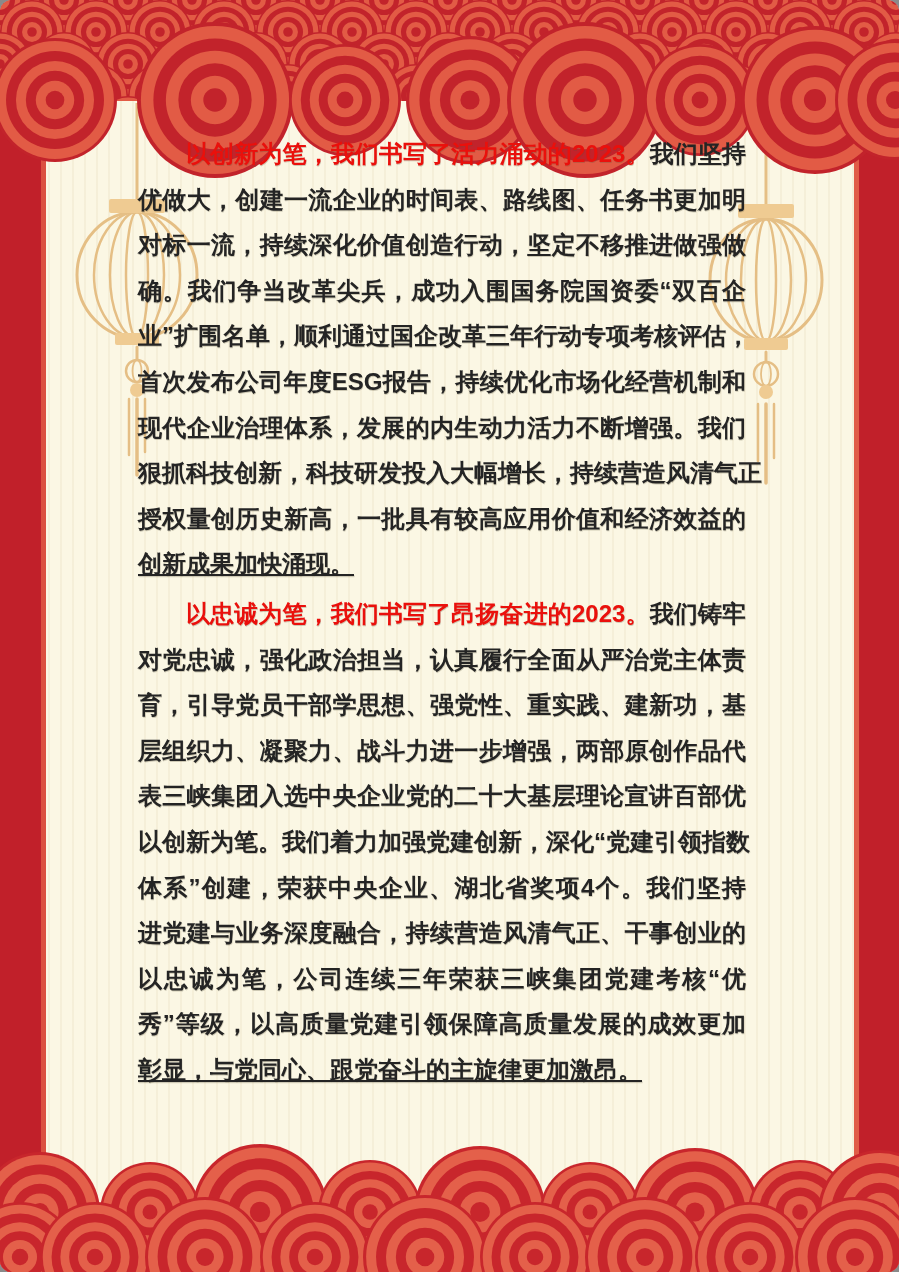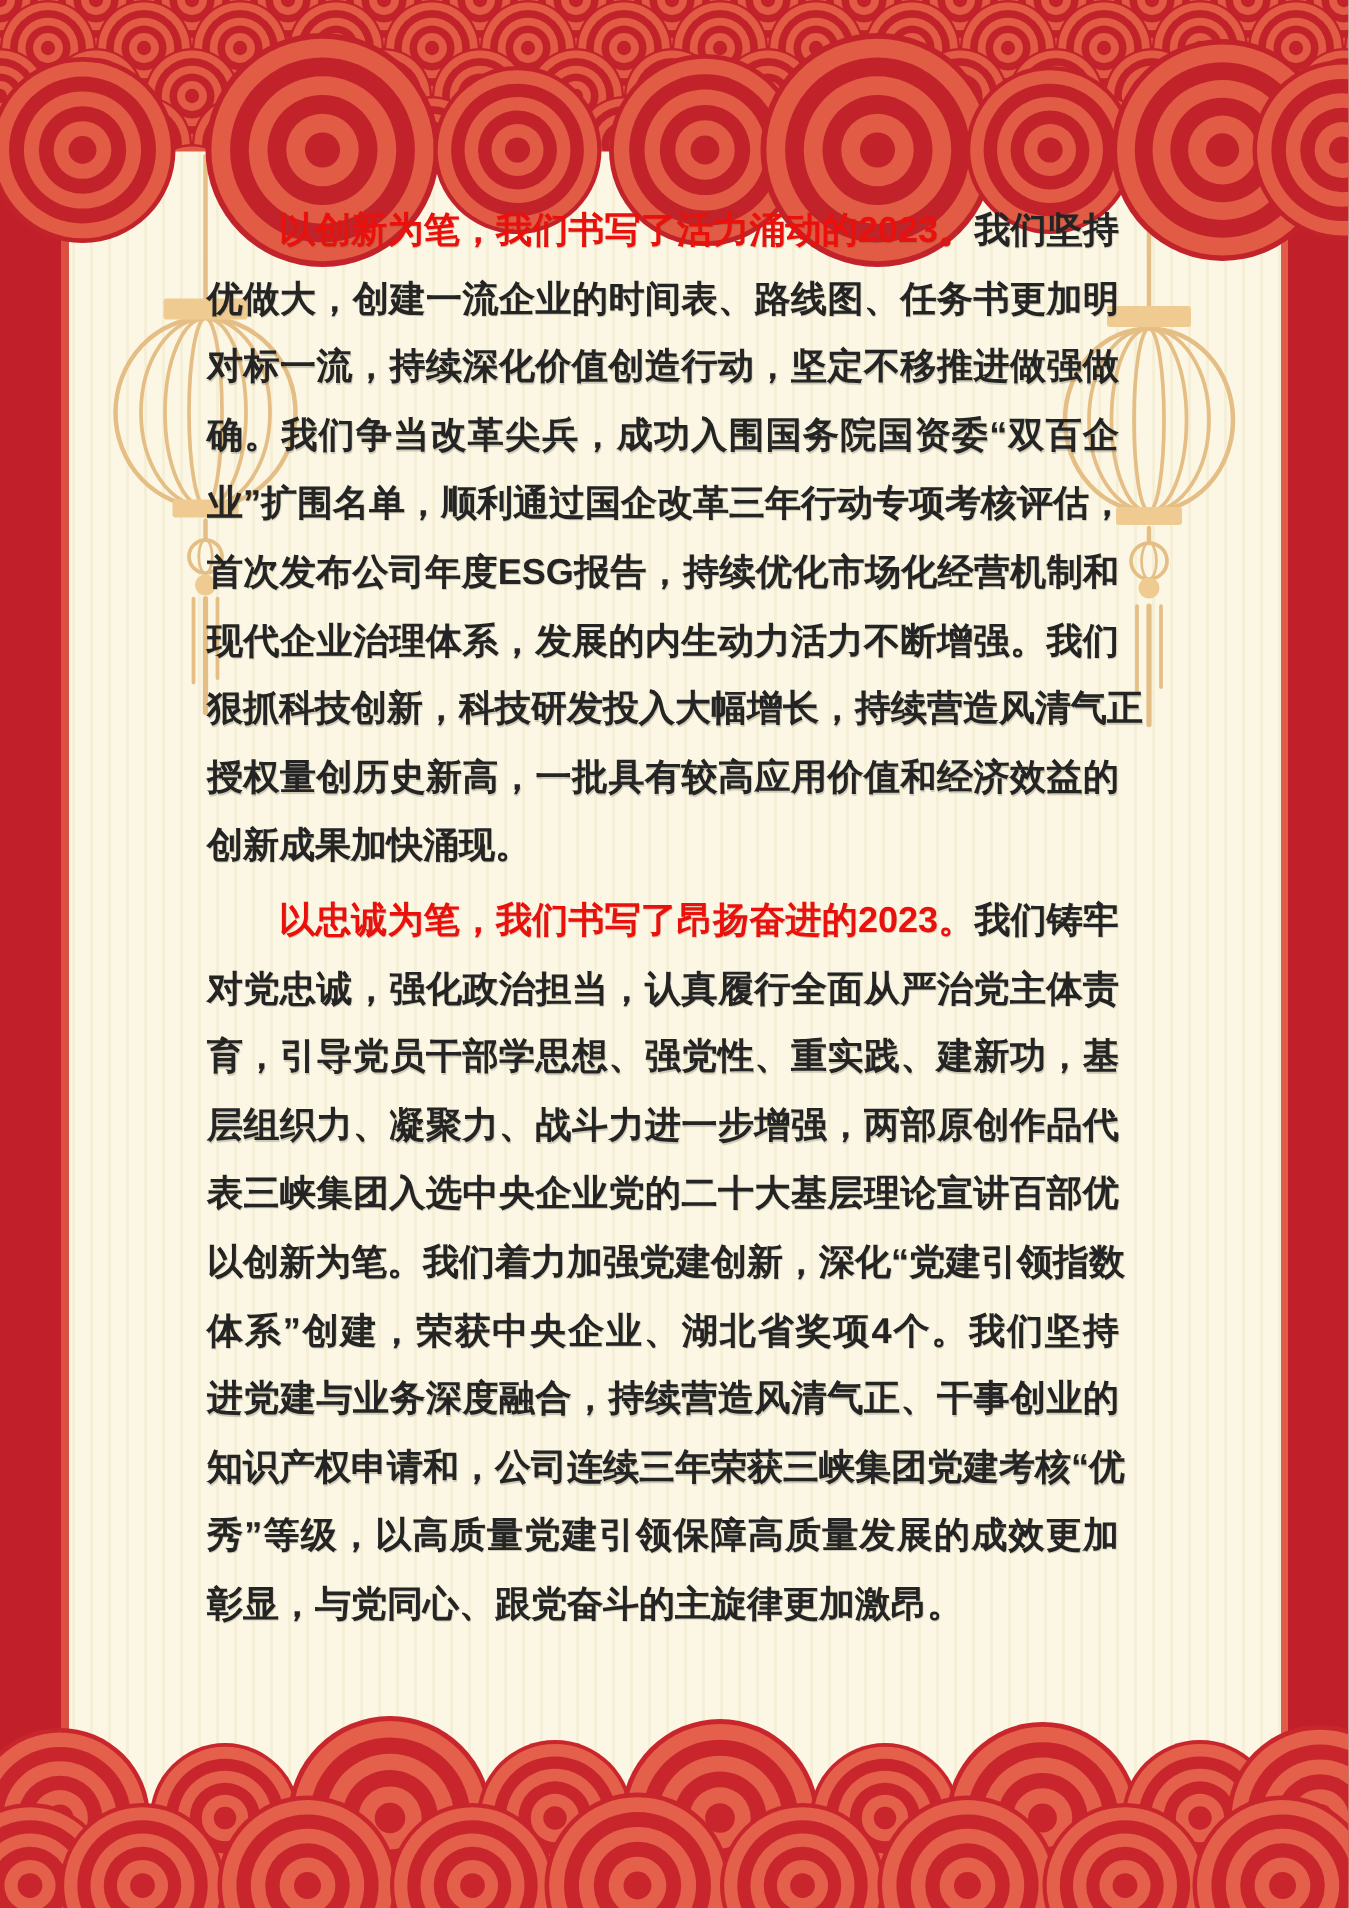--- a/index.html
+++ b/index.html
@@ -5,20 +5,21 @@
   html,body{margin:0;padding:0;background:#8a8a8a;}
   .page{
     position:relative;
     width:899px;height:1272px;
     margin:0 auto;
     overflow:hidden;
     font-family:"Liberation Sans", sans-serif;
     background:
       repeating-linear-gradient(90deg, rgba(205,185,140,.13) 0 2px, rgba(0,0,0,0) 2px 12px),
       #FBF7E4;
+    border-radius: 12px;
   }
   .strip{position:absolute;top:0;bottom:0;z-index:1;}
   .strip.left{left:0;width:46px;background:linear-gradient(90deg,#C1202A 0 41px,#DB5040 41px 46px);}
   .strip.right{right:0;width:45px;background:linear-gradient(90deg,#E05C47 0 5px,#C1202A 5px 45px);}
   .lantern{position:absolute;z-index:2;}
   .lantern.left{left:62px;top:103px;}
   .lantern.right{left:690px;top:46px;}
   .border-svg{position:absolute;left:0;z-index:3;display:block;}
   .border-svg.top{top:0;}
   .border-svg.bottom{bottom:0;}
@@ -30,21 +31,21 @@
     font-weight:bold;
     text-shadow:0.5px 1.2px 0.5px rgba(95,85,60,0.28);
   }
   .tline{
     height:45.6px;line-height:45.6px;
     text-align:justify;
     text-align-last:justify;
     white-space:nowrap;
   }
   .tline.first{padding-left:48px;}
-  .tline.last{text-align-last:left;}
+  .tline.last{text-align-last:left;text-decoration:underline;}
   .lead-red{color:#EA100C;}
   .para + .para{margin-top:4px;}
 </style>
 </head>
 <body>
 
 <div class="page">
 
   <div class="strip left"></div>
   <div class="strip right"></div>
@@ -180,19 +181,19 @@
 
     <div class="para">
       <div class="tline first"><span class="lead-red">以忠诚为笔，我们书写了昂扬奋进的2023。</span><span>我们铸牢</span></div>
       <div class="tline">对党忠诚，强化政治担当，认真履行全面从严治党主体责</div>
       <div class="tline">育，引导党员干部学思想、强党性、重实践、建新功，基</div>
       <div class="tline">层组织力、凝聚力、战斗力进一步增强，两部原创作品代</div>
       <div class="tline">表三峡集团入选中央企业党的二十大基层理论宣讲百部优</div>
       <div class="tline">以创新为笔。我们着力加强党建创新，深化“党建引领指数</div>
       <div class="tline">体系”创建，荣获中央企业、湖北省奖项4个。我们坚持</div>
       <div class="tline">进党建与业务深度融合，持续营造风清气正、干事创业的</div>
-      <div class="tline">知识产权申请和，公司连续三年荣获三峡集团党建考核“优</div>
+      <div class="tline">以忠诚为笔，公司连续三年荣获三峡集团党建考核“优</div>
       <div class="tline">秀”等级，以高质量党建引领保障高质量发展的成效更加</div>
       <div class="tline last">彰显，与党同心、跟党奋斗的主旋律更加激昂。</div>
     </div>
 
   </div>
 </div>
 
 </body></html>

